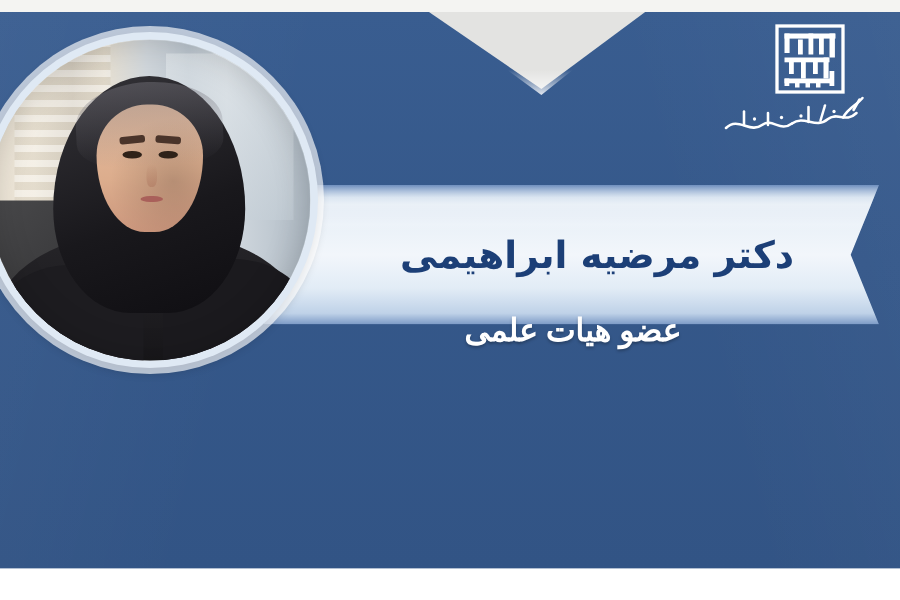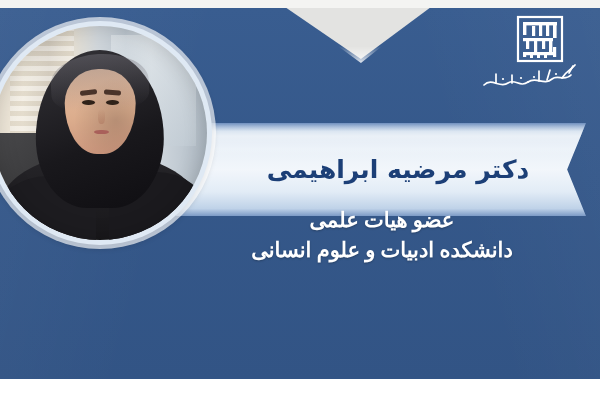--- a/index.html
+++ b/index.html
@@ -424,20 +424,19 @@
           <circle cx="27" cy="66" r="1.1"></circle>
           <circle cx="45" cy="65" r="1.1"></circle>
           <circle cx="58" cy="64" r="1.1"></circle>
           <circle cx="80" cy="61" r="1.1"></circle>
         </g>
       </svg>
     </div>
 
     <div class="subtitle">
       <div class="line1">عضو هیات علمی</div>
-      <div class="line2">دانشکده ادبیات و علوم انسانی</div>
     </div>
   </div>
 
   <div class="top-sliver"></div>
   <div class="bottom-strip"></div>
 
 </div>
 
 </body></html>

